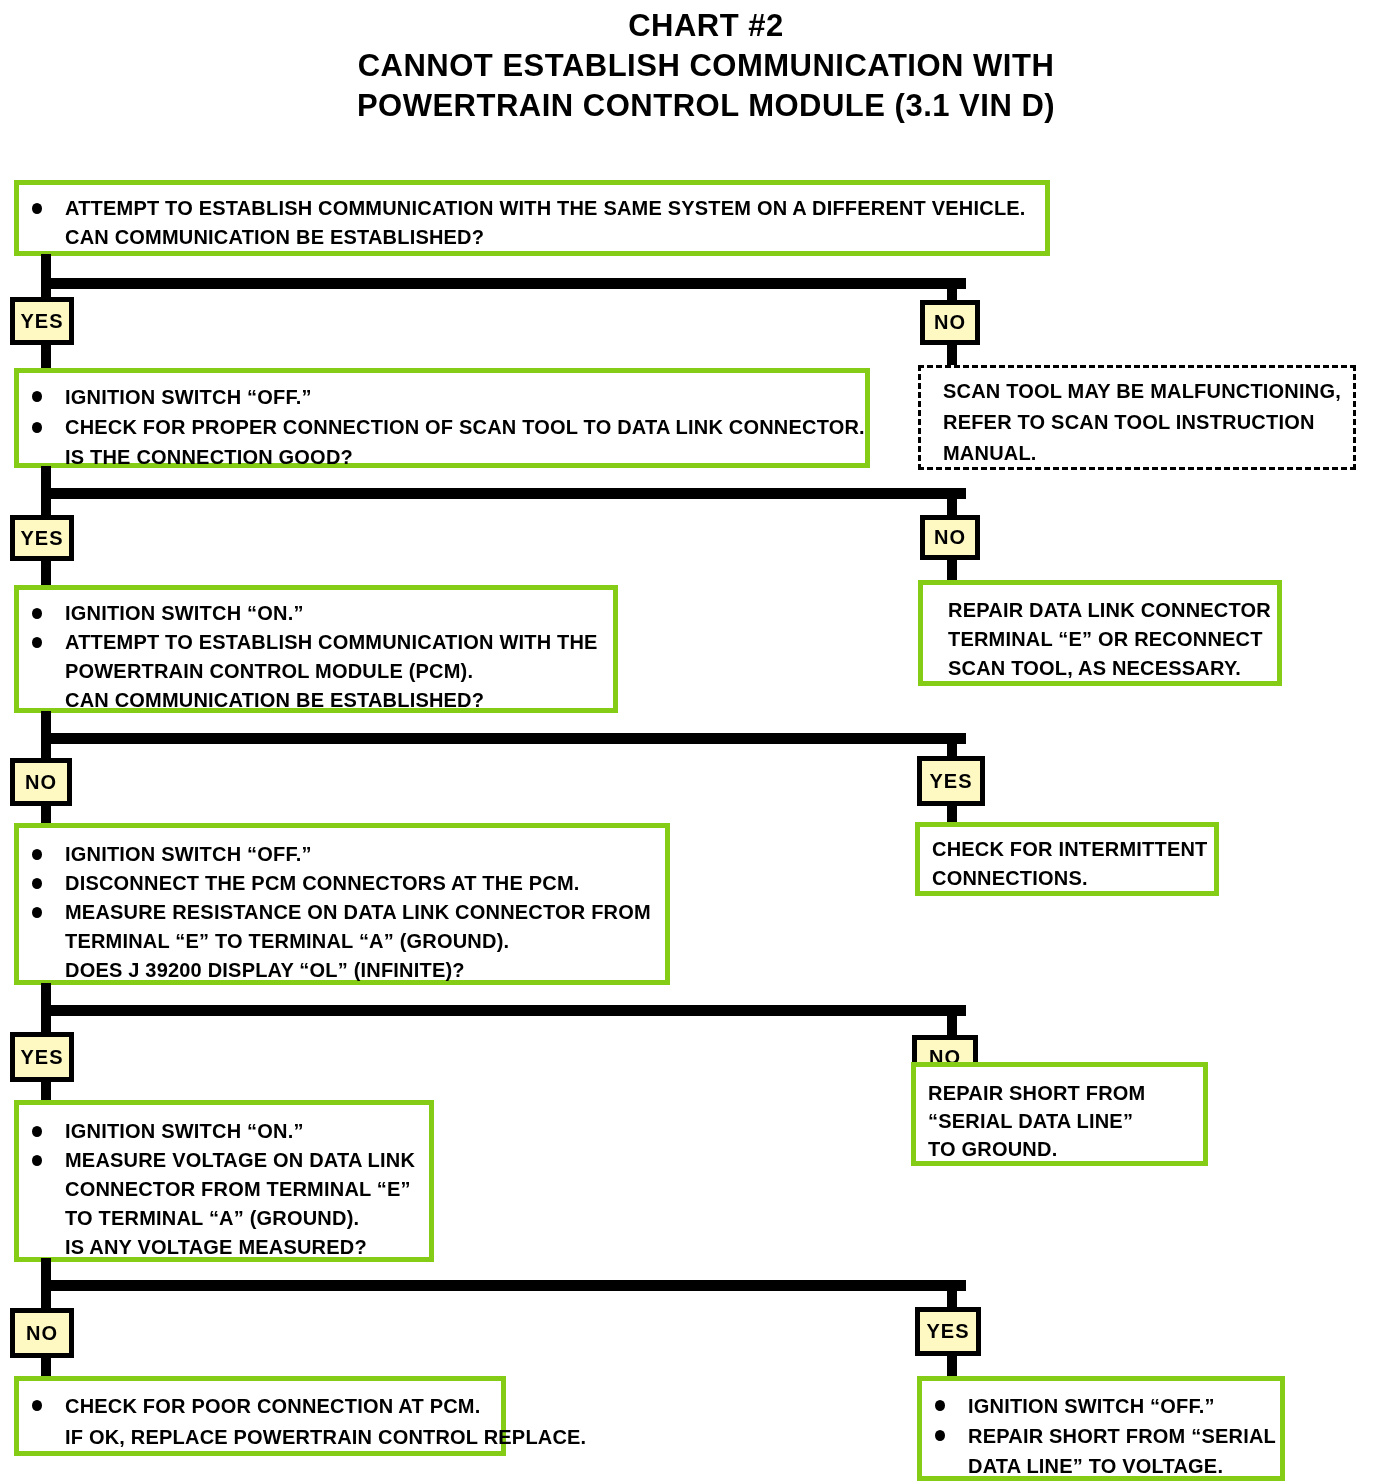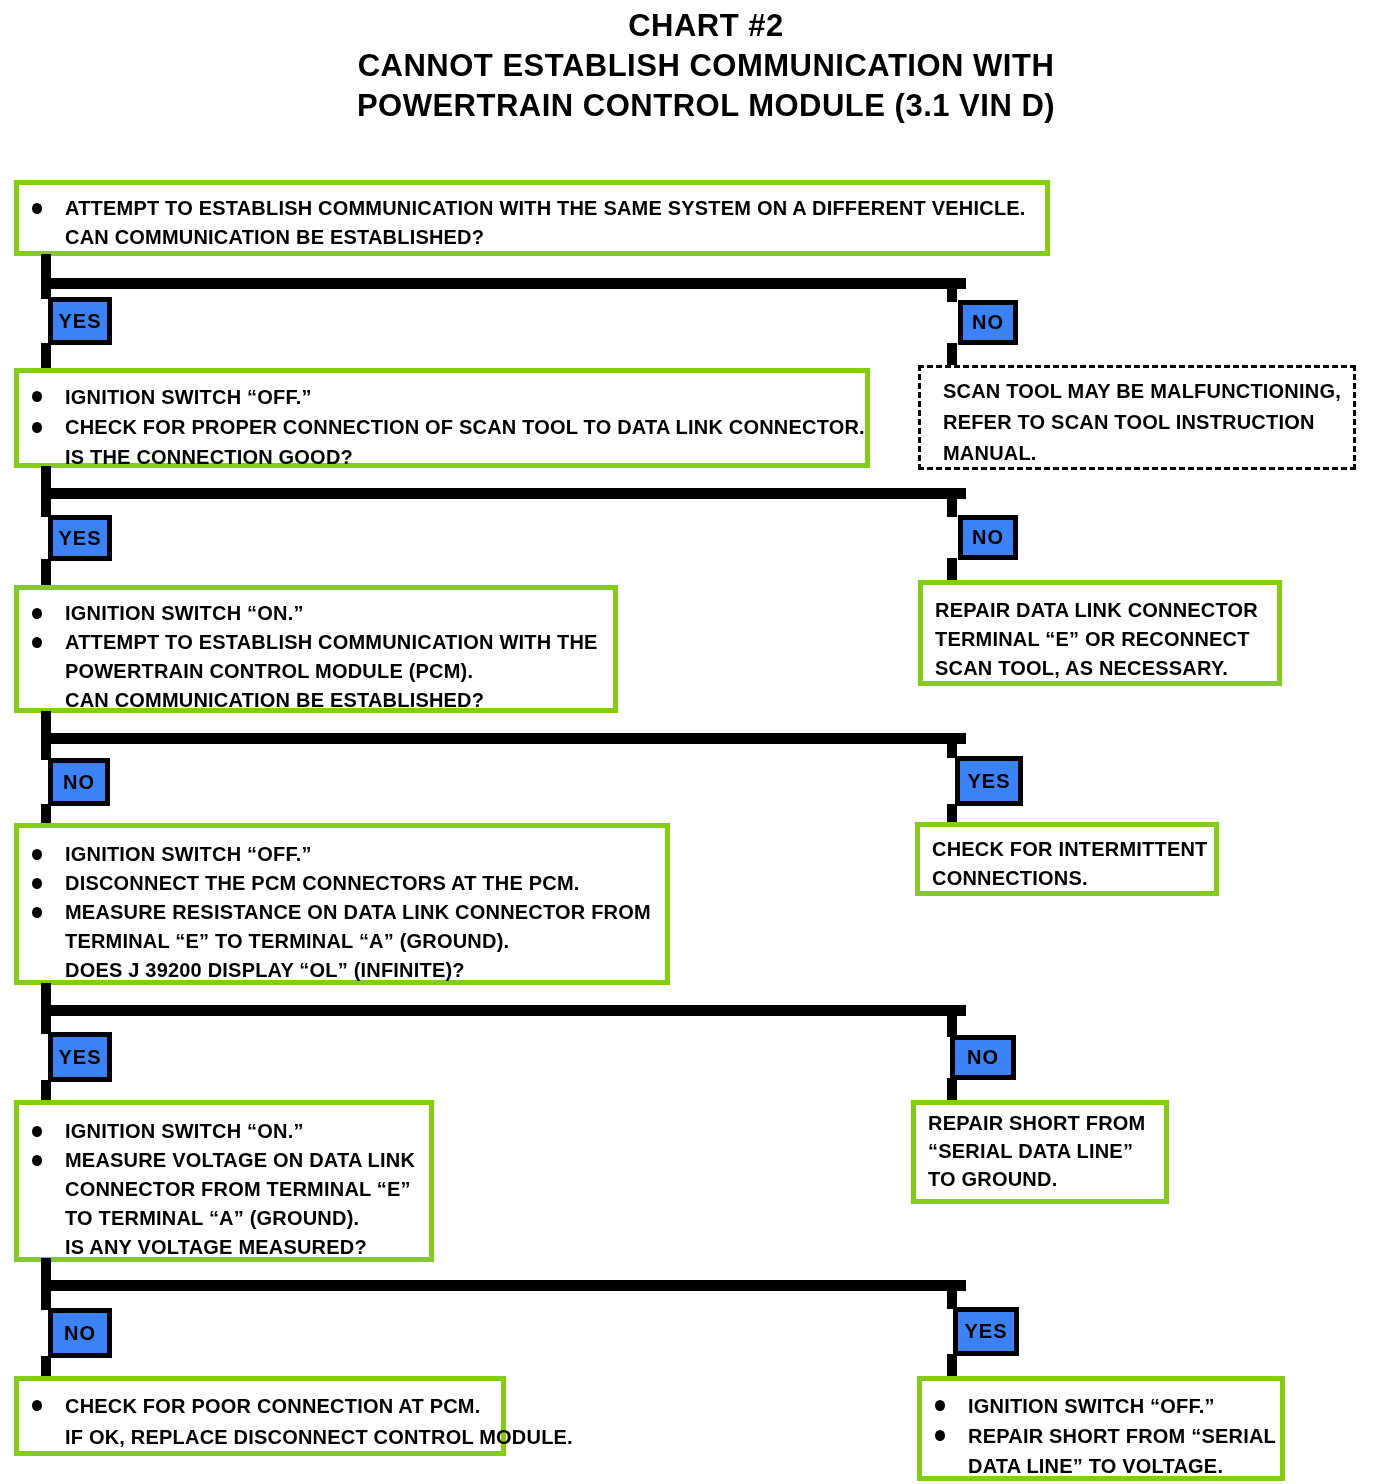--- a/index.html
+++ b/index.html
@@ -9,23 +9,23 @@
   .title{position:absolute;top:6px;left:46px;width:1320px;text-align:center;
          font-weight:bold;font-size:31px;line-height:40px;letter-spacing:.5px;}
   .box{position:absolute;border:5px solid #84cc16;background:#fff;box-sizing:border-box;
        padding:9px 8px 6px 0;font-weight:bold;font-size:20px;line-height:29px;
        letter-spacing:.2px;}
   .box.dashed{border:3px dashed #000;padding-left:10px;}
   .li{position:relative;padding-left:46px;white-space:nowrap;}
   .li.p{padding-left:12px;}
   .dot{position:absolute;left:13px;top:9px;width:10px;height:11px;background:#000;
        border-radius:50%;}
-  .decision{position:absolute;border:5px solid #000;background:#3b82f6;box-sizing:border-box;
+  .decision{position:absolute;border:5px solid #000;background:#fef9c3;box-sizing:border-box;
             display:flex;align-items:center;justify-content:center;
-            font-weight:bold;font-size:20px;letter-spacing:1px;margin-left:38px;}
+            font-weight:bold;font-size:20px;letter-spacing:1px;}
   .cv,.ch{position:absolute;background:#000;}
 </style>
 </head>
 <body>
 
 <div class="title">
   <div>CHART #2</div>
   <div>CANNOT ESTABLISH COMMUNICATION WITH</div>
   <div>POWERTRAIN CONTROL MODULE (3.1 VIN D)</div>
 </div>
@@ -77,21 +77,21 @@
 <div class="cv" style="left:41px;top:559px;width:10px;height:28px;"></div>
 <div class="cv" style="left:947px;top:558px;width:10px;height:24px;"></div>
 
 <div class="box" style="left:14px;top:585px;width:604px;height:128px;">
   <div class="li"><span class="dot"></span><span>IGNITION SWITCH “ON.”</span></div>
   <div class="li"><span class="dot"></span><span>ATTEMPT TO ESTABLISH COMMUNICATION WITH THE</span></div>
   <div class="li"><span>POWERTRAIN CONTROL MODULE (PCM).</span></div>
   <div class="li"><span>CAN COMMUNICATION BE ESTABLISHED?</span></div>
 </div>
 
-<div class="box" style="left:918px;top:580px;width:364px;height:106px;padding-top:11px;">
+<div class="box" style="left:918px;top:580px;width:364px;height:106px;padding-top:11px;padding-left:13px;">
   <div class="li p"><span>REPAIR DATA LINK CONNECTOR</span></div>
   <div class="li p"><span>TERMINAL “E” OR RECONNECT</span></div>
   <div class="li p"><span>SCAN TOOL, AS NECESSARY.</span></div>
 </div>
 
 <div class="cv" style="left:41px;top:711px;width:10px;height:26px;"></div>
 <div class="ch" style="left:41px;top:733px;width:925px;height:11px;"></div>
 <div class="cv" style="left:41px;top:742px;width:10px;height:18px;"></div>
 <div class="cv" style="left:947px;top:742px;width:10px;height:16px;"></div>
 
@@ -134,21 +134,21 @@
 <div class="cv" style="left:947px;top:1078px;width:10px;height:24px;"></div>
 
 <div class="box" style="left:14px;top:1100px;width:420px;height:162px;padding-top:12px;">
   <div class="li"><span class="dot"></span><span>IGNITION SWITCH “ON.”</span></div>
   <div class="li"><span class="dot"></span><span>MEASURE VOLTAGE ON DATA LINK</span></div>
   <div class="li"><span>CONNECTOR FROM TERMINAL “E”</span></div>
   <div class="li"><span>TO TERMINAL “A” (GROUND).</span></div>
   <div class="li"><span>IS ANY VOLTAGE MEASURED?</span></div>
 </div>
 
-<div class="box" style="left:911px;top:1100px;width:258px;height:104px;line-height:28px;padding-top:4px;">
+<div class="box" style="left:911px;top:1062px;width:297px;height:104px;line-height:28px;padding-top:12px;">
   <div class="li p"><span>REPAIR SHORT FROM</span></div>
   <div class="li p"><span>“SERIAL DATA LINE”</span></div>
   <div class="li p"><span>TO GROUND.</span></div>
 </div>
 
 <div class="cv" style="left:41px;top:1258px;width:10px;height:26px;"></div>
 <div class="ch" style="left:41px;top:1280px;width:925px;height:11px;"></div>
 <div class="cv" style="left:41px;top:1289px;width:10px;height:21px;"></div>
 <div class="cv" style="left:947px;top:1289px;width:10px;height:20px;"></div>
 
@@ -157,20 +157,20 @@
   </div>
 <div class="decision" style="left:915px;top:1307px;width:66px;height:49px;">
     <span>YES</span>
   </div>
 
 <div class="cv" style="left:41px;top:1356px;width:10px;height:22px;"></div>
 <div class="cv" style="left:947px;top:1354px;width:10px;height:24px;"></div>
 
 <div class="box" style="left:14px;top:1376px;width:492px;height:80px;line-height:31px;padding-top:10px;">
   <div class="li"><span class="dot"></span><span>CHECK FOR POOR CONNECTION AT PCM.</span></div>
-  <div class="li"><span>IF OK, REPLACE DISCONNECT CONTROL MODULE.</span></div>
+  <div class="li"><span>IF OK, REPLACE POWERTRAIN CONTROL REPLACE.</span></div>
 </div>
 
 <div class="box" style="left:917px;top:1376px;width:368px;height:105px;line-height:30px;padding-top:10px;">
   <div class="li"><span class="dot"></span><span>IGNITION SWITCH “OFF.”</span></div>
   <div class="li"><span class="dot"></span><span>REPAIR SHORT FROM “SERIAL</span></div>
   <div class="li"><span>DATA LINE” TO VOLTAGE.</span></div>
 </div>
 
 </body></html>

